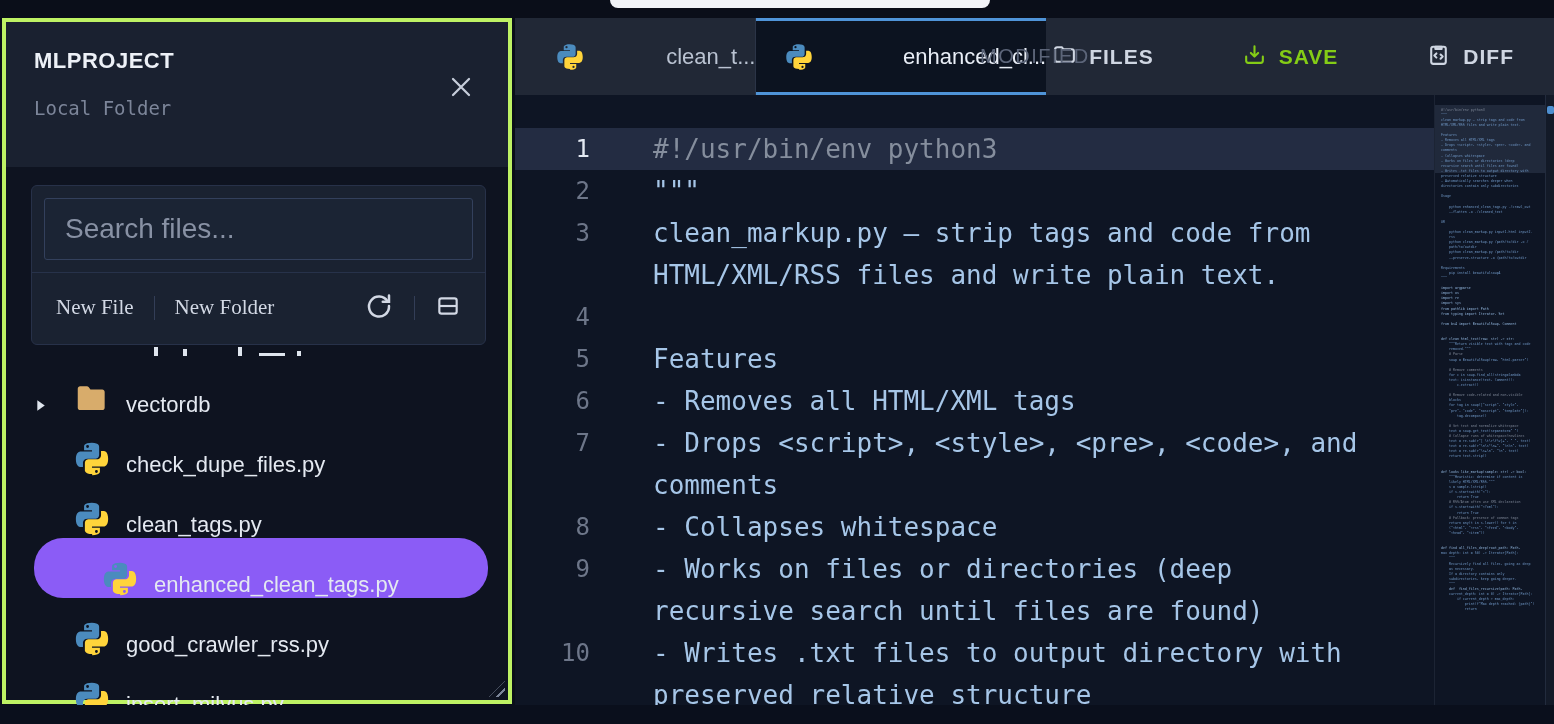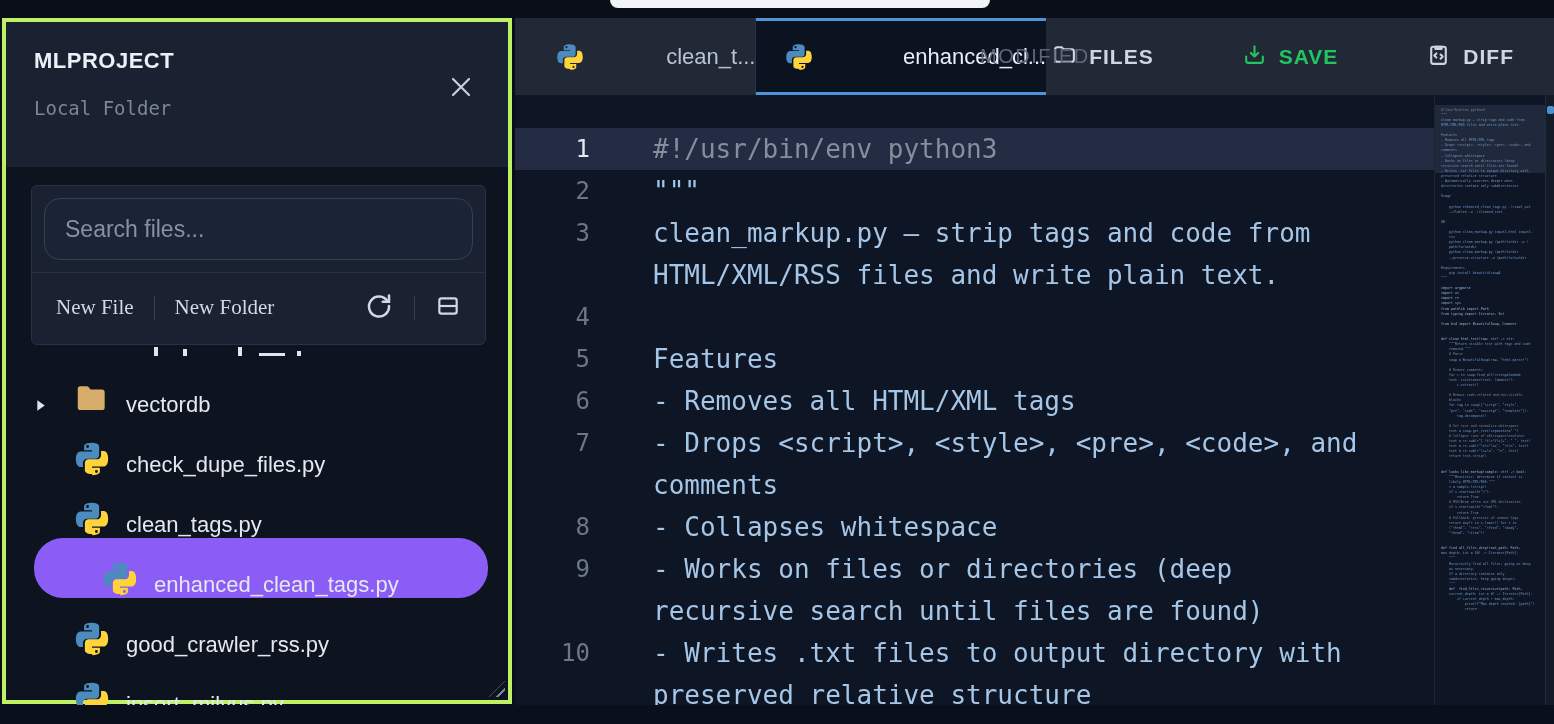--- a/index.html
+++ b/index.html
@@ -15,21 +15,21 @@
     border:4px solid #bef264;box-sizing:border-box;}
   .sb-header{height:145px;background:#1a2130;position:relative;box-sizing:border-box;
     padding:26px 26px 0 28px;}
   .sb-title{font-size:22px;font-weight:bold;letter-spacing:.5px;color:#edf1f7;}
   .sb-sub{margin-top:23px;font-family:"DejaVu Sans Mono",monospace;font-size:19px;color:#7c8599;}
   .sb-close{position:absolute;right:28px;top:48px;width:38px;height:38px;display:flex;
     align-items:center;justify-content:center;cursor:pointer;}
   .sb-card{margin:18px 22px 0 25px;height:160px;background:#1a2231;border:1px solid #273149;
     border-radius:6px;box-sizing:border-box;}
   .sb-search{display:block;margin:12px;width:calc(100% - 24px);height:62px;box-sizing:border-box;
-    background:#1b2434;border:1px solid #33405c;border-radius:16px;color:#dfe5ee;font-size:23px;
+    background:#1b2434;border:1px solid #33405c;border-radius:3px;color:#dfe5ee;font-size:28px;
     padding:0 20px;outline:none;font-family:"Liberation Sans",sans-serif;}
   .sb-search::placeholder{color:#8891a4;}
   .sb-actions{border-top:1px solid #27324a;height:70px;display:flex;align-items:center;
     padding:0 24px;box-sizing:border-box;}
   .txtbtn{font-size:21px;color:#d2d8e4;cursor:pointer;background:none;border:none;
     font-family:Liberation Serif, serif;padding:0;}
   .vsep{width:1px;height:24px;background:#333e57;margin:0 20px;}
   .iconbtn{background:none;border:none;cursor:pointer;display:flex;align-items:center;padding:0;}
   .push{margin-left:auto;}
 
@@ -53,21 +53,21 @@
   .tab{display:flex;align-items:center;box-sizing:border-box;cursor:pointer;justify-content:space-between;}
   .tab1{width:267px;padding-left:40px;gap:20px;border-right:1px solid #2b3447;color:#bac3d2;}
   .tab2{width:323px;padding-left:28px;gap:18px;background:#0c1320;color:#e9eef6;
     border-top:3px solid #4f94d8;border-bottom:3px solid #4f94d8;}
   .tab span{font-size:22px;white-space:nowrap;}
   .modbadge{position:absolute;left:465px;top:0;height:100%;display:flex;align-items:center;
     color:#5c6579;font-size:20px;letter-spacing:1.5px;font-weight:500;z-index:5;pointer-events:none;}
   .toolbar{margin-left:auto;display:flex;align-items:center;gap:76px;padding-right:34px;}
   .tb{display:flex;align-items:center;gap:12px;font-size:21px;font-weight:600;letter-spacing:1px;
     color:#cfd6e2;background:none;border:none;cursor:pointer;font-family:"Liberation Sans",sans-serif;}
-  .tb.dim{color:#22c55e;}
+  .tb.dim{color:#84cc16;}
 
   .content{position:absolute;top:77px;left:0;right:0;bottom:0;}
   .codepane{position:absolute;left:0;top:0;width:919px;height:100%;padding-top:33px;
     box-sizing:border-box;overflow:hidden;cursor:text;}
   .crow{display:flex;min-height:42px;line-height:42px;
     font-family:"DejaVu Sans Mono",monospace;font-size:26px;}
   .crow.active{background:#232c42;}
   .ln{width:105px;padding-right:30px;box-sizing:border-box;text-align:right;color:#6d7689;
     flex:none;font-size:24px;}
   .crow.active .ln{color:#e3e9f2;}

